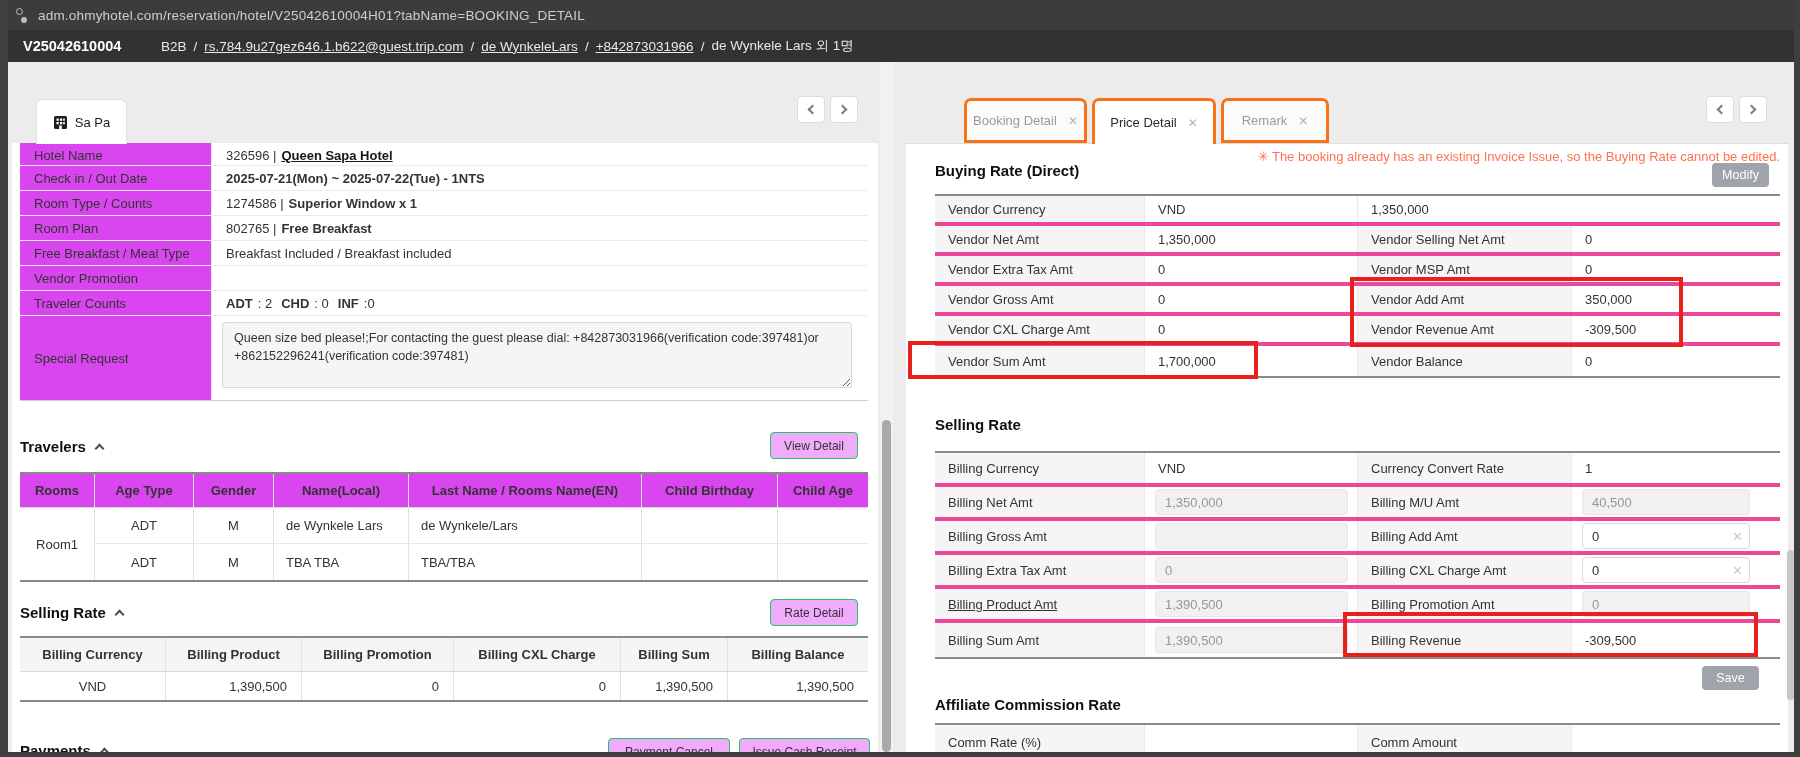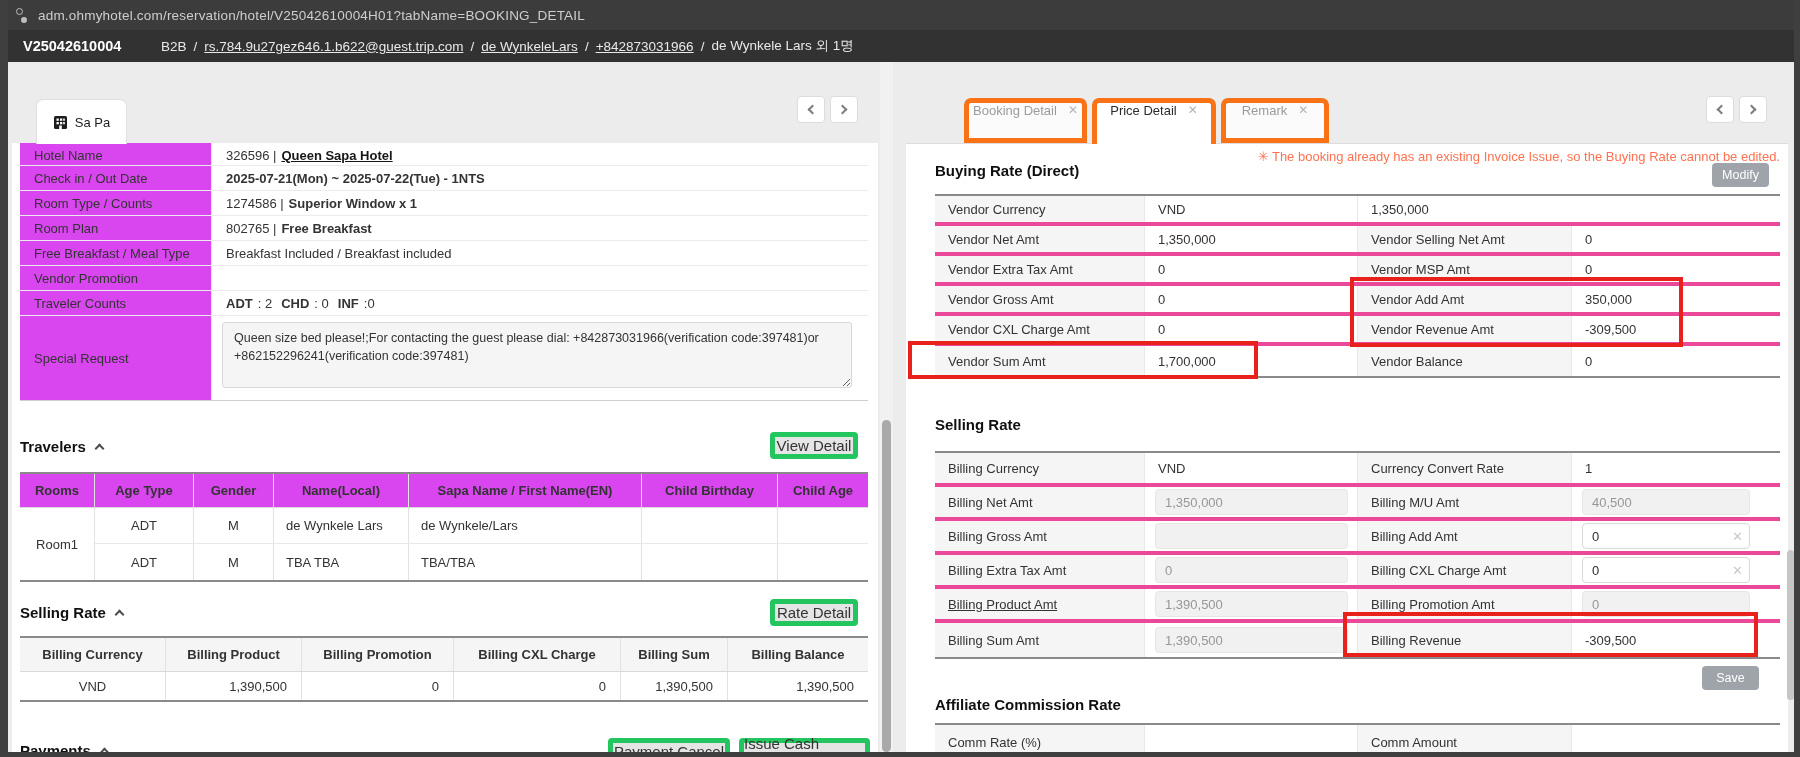--- a/index.html
+++ b/index.html
@@ -32,21 +32,21 @@
 .drow.first .dlabel,.drow.first .dval{align-items:flex-end;padding-bottom:2px}
 .dlabel{width:192px;background:#d946ef;display:flex;align-items:center;padding-left:14px;border-right:1px solid #e9e9e9;color:#333;flex:0 0 auto}
 .dval{flex:1;padding-left:14px;display:flex;align-items:center;gap:5px}
 .drow.special{height:84px;border-bottom:none}
 .drow.special .dval{align-items:flex-start;padding-left:0}
 .bold{font-weight:bold}
 .hotellink{font-weight:bold;text-decoration:underline;color:#161616;cursor:pointer}
 .sr-textarea{margin:6px 0 0 10px;width:630px;height:66px;background:#f5f5f5;border:1px solid #d8d8d8;border-radius:3px;padding:6px 11px;font:12.5px/1.45 "Liberation Sans","DejaVu Sans",sans-serif;color:#333;resize:both}
 .lsec{position:absolute;left:8px;font-size:15px;font-weight:bold;color:#101010;display:flex;align-items:center}
 .caret{display:inline-block;width:7px;height:7px;border-left:2px solid #4c4c4c;border-top:2px solid #4c4c4c;transform:rotate(45deg);margin-left:10px;margin-top:4px}
-.wbtn{position:absolute;background:#e5e5e5;border:5px solid #22c55e;border-radius:4px;font-size:15px;color:#333;display:flex;align-items:center;justify-content:center;cursor:pointer}
+.wbtn{position:absolute;background:#f0abfc;border:1px solid #22c55e;border-radius:4px;font-size:12px;color:#333;display:flex;align-items:center;justify-content:center;cursor:pointer}
 
 .ttable{position:absolute;left:8px;top:329px;width:848px;border-top:2px solid #8a8a8a;border-bottom:2px solid #8a8a8a;font-size:13px}
 .thead{display:flex;height:34px;background:#d946ef;border-bottom:1px solid #d9d9d9;font-weight:bold}
 .thead>div{display:flex;align-items:center;justify-content:center;border-right:1px solid #e2e2e2}
 .thead>div:last-child{border-right:none}
 .tbody{display:flex}
 .trooms{width:75px;display:flex;align-items:center;justify-content:center;border-right:1px solid #e2e2e2;flex:0 0 auto}
 .trows{flex:1}
 .trow{display:flex;height:36px}
 .trow:first-child{border-bottom:1px solid #e8e8e8}
@@ -56,21 +56,21 @@
 .w1{width:75px;flex:0 0 auto}.w2{width:99px;flex:0 0 auto}.w3{width:80px;flex:0 0 auto}.w4{width:135px;flex:0 0 auto}.w5{width:233px;flex:0 0 auto}.w6{width:136px;flex:0 0 auto}.w7{flex:1}
 
 .stable{position:absolute;left:8px;top:493px;width:848px;border-top:2px solid #8a8a8a;border-bottom:2px solid #8a8a8a;font-size:13px}
 .shead{display:flex;height:34px;background:#f5f5f5;border-bottom:1px solid #d9d9d9;font-weight:bold}
 .shead>div,.srow>div{display:flex;align-items:center;justify-content:center;border-right:1px solid #e2e2e2}
 .shead>div:last-child,.srow>div:last-child{border-right:none}
 .srow{display:flex;height:28px}
 .s1{width:146px;flex:0 0 auto}.s2{width:136px;flex:0 0 auto}.s3{width:152px;flex:0 0 auto}.s4{width:167px;flex:0 0 auto}.s5{width:107px;flex:0 0 auto}.s6{flex:1}
 .num{justify-content:flex-end!important;padding-right:14px}
 
-.rtab{position:absolute;top:98px;height:45px;background:#fbfbfb;border:5px solid #f97316;border-radius:7px 7px 0 0;display:flex;justify-content:center;gap:11px;font-size:13px;color:#9b9b9b;z-index:1;cursor:pointer}
+.rtab{position:absolute;top:98px;height:45px;background:#fbfbfb;border:3px solid #f97316;border-radius:7px 7px 0 0;display:flex;align-items:center;justify-content:center;gap:11px;font-size:13px;color:#9b9b9b;z-index:1;cursor:pointer}
 .rtab.active{background:#fff;color:#2b2b2b;z-index:3;height:46px;border-bottom:none}
 .tabx{font-size:12px;color:#b3b3b3}
 .rpanel{position:absolute;left:906px;top:143px;width:882px;height:609px;background:#fff;border-top:1px solid #ddd;overflow:hidden}
 .warn{position:absolute;right:8px;top:5px;font-size:13px;color:#ff7150}
 .rhead{position:absolute;left:29px;font-size:15px;font-weight:bold;color:#101010}
 .graybtn{position:absolute;background:#9ea4a9;border:none;border-radius:4px;color:#fff;font-size:12.5px;display:flex;align-items:center;justify-content:center;cursor:pointer}
 
 .ptable{position:absolute;left:29px;width:845px;border-top:2px solid #8a8a8a;border-bottom:2px solid #8a8a8a;font-size:13px}
 .ptable.open{border-bottom:none}
 .prow{display:flex;height:30px;border-bottom:4px solid #ec4899}
@@ -218,21 +218,21 @@
         <span class="caret"></span>
     </div>
     <div class="wbtn" style="left:758px;top:289px;width:88px;height:27px">View Detail</div>
 
     <div class="ttable">
       <div class="thead">
         <div class="w1">Rooms</div>
         <div class="w2">Age Type</div>
         <div class="w3">Gender</div>
         <div class="w4">Name(Local)</div>
-        <div class="w5">Sapa Name / First Name(EN)</div>
+        <div class="w5">Last Name / Rooms Name(EN)</div>
         <div class="w6">Child Birthday</div>
         <div class="w7">Child Age</div>
       </div>
       <div class="tbody">
         <div class="trooms">Room1</div>
         <div class="trows">
           <div class="trow">
             <div class="w2">ADT</div>
             <div class="w3">M</div>
             <div class="w4 tl">de Wynkele Lars</div>

